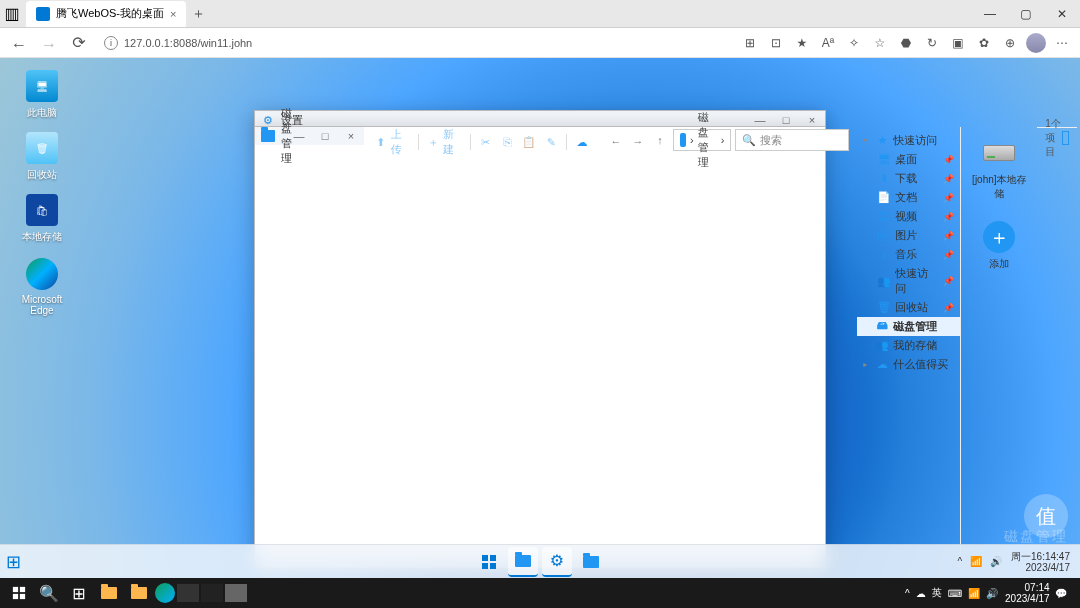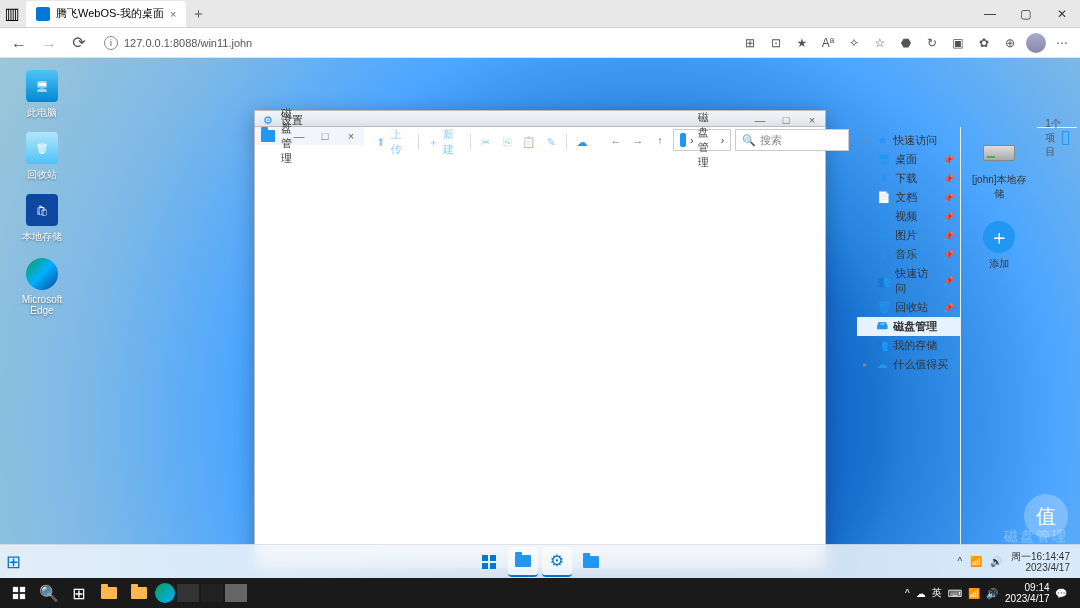--- a/index.html
+++ b/index.html
@@ -362,18 +362,18 @@
   <div class="task-icon" style="background:#666; width:22px; height:18px"></div>
   <div class="spacer"></div>
   <div class="tray">
     <span>^</span>
     <span>☁</span>
     <span>英</span>
     <span>⌨</span>
     <span>📶</span>
     <span>🔊</span>
     <div class="clock">
-      <div>09:14</div>
+      <div>07:14</div>
       <div>2023/4/17</div>
     </div>
     <span>💬</span>
   </div>
 </div>
 
 </body></html>

